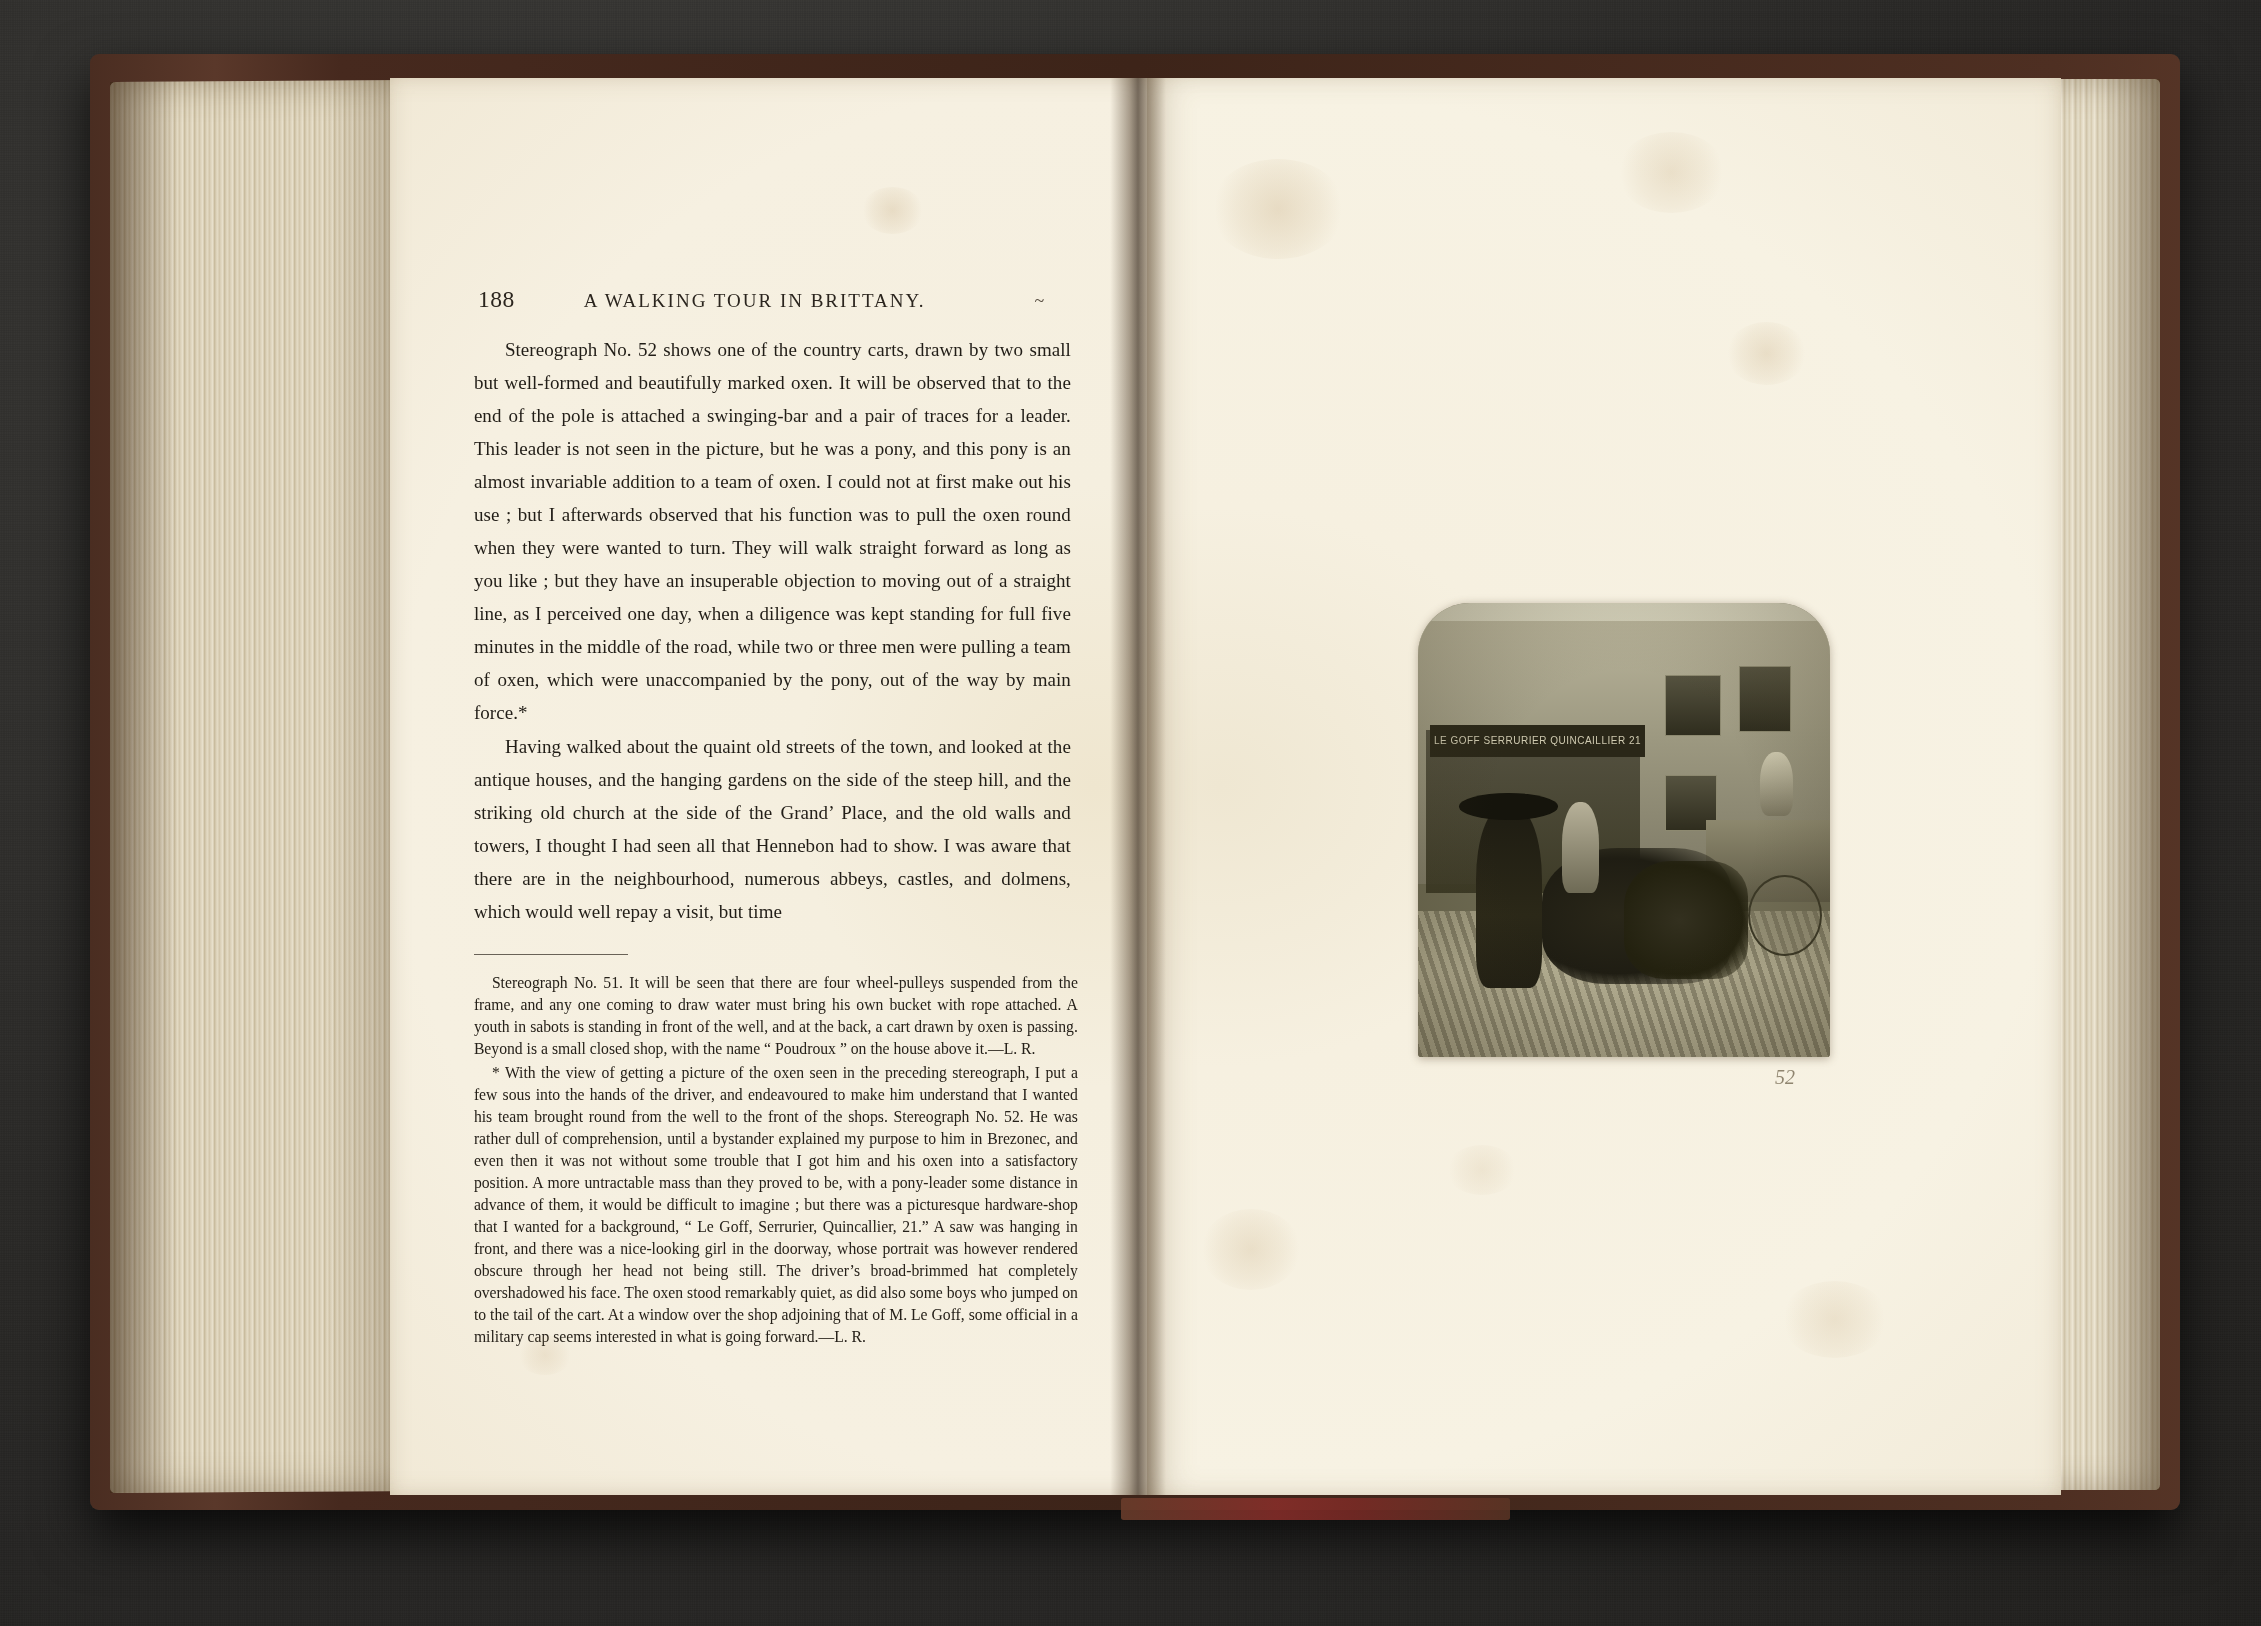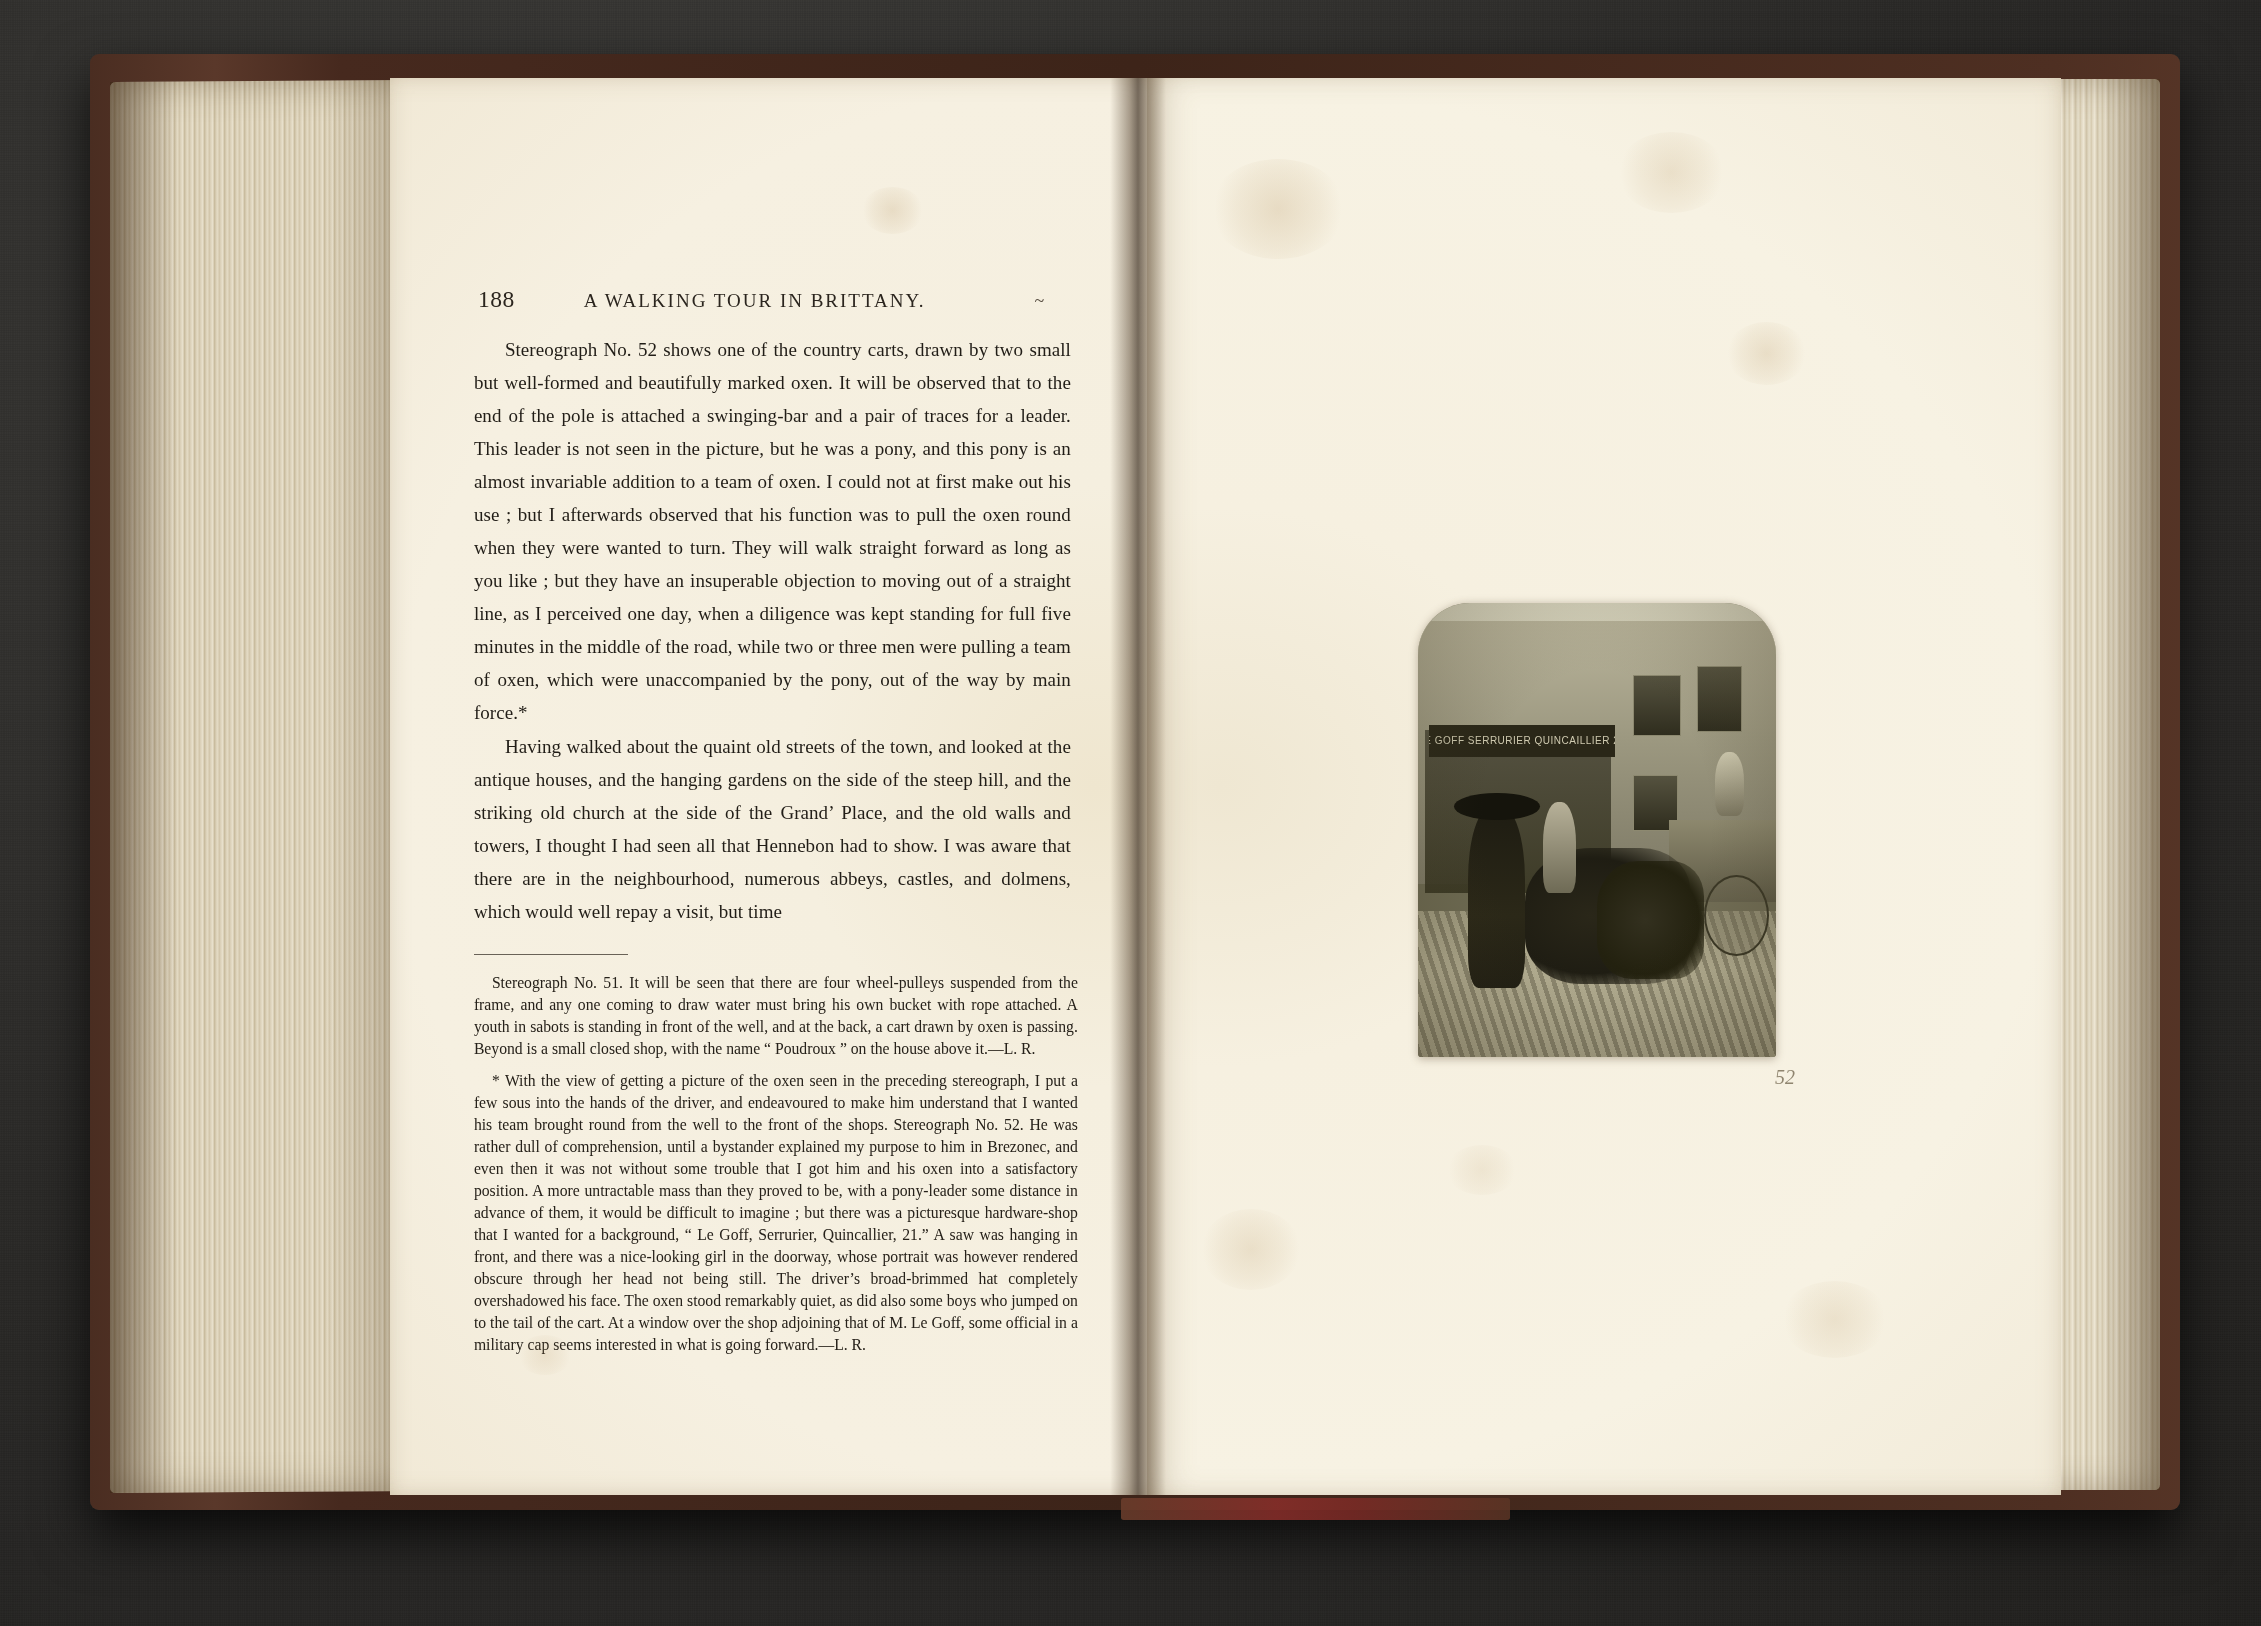--- a/index.html
+++ b/index.html
@@ -213,28 +213,28 @@
     width: 604px;
   }
   .notes p {
     margin: 0;
     font-size: 15.7px;
     line-height: 22px;
     text-align: justify;
     text-indent: 18px;
     color: #26211a;
   }
-  .notes p + p { margin-top: 10px; }
+  .notes p + p { margin-top: 2px; }
 
   
   .photo-frame {
     position: absolute;
     left: 271px;
     top: 525px;
-    width: 358px;
+    width: 412px;
     height: 454px;
   }
   .photo {
     position: absolute;
     inset: 0;
     border-radius: 52px 52px 3.6px 3.6px;
     overflow: hidden;
     background: #6d6a52;
     box-shadow: 0 1.8px 9px rgba(80,60,35,.35);
   }

